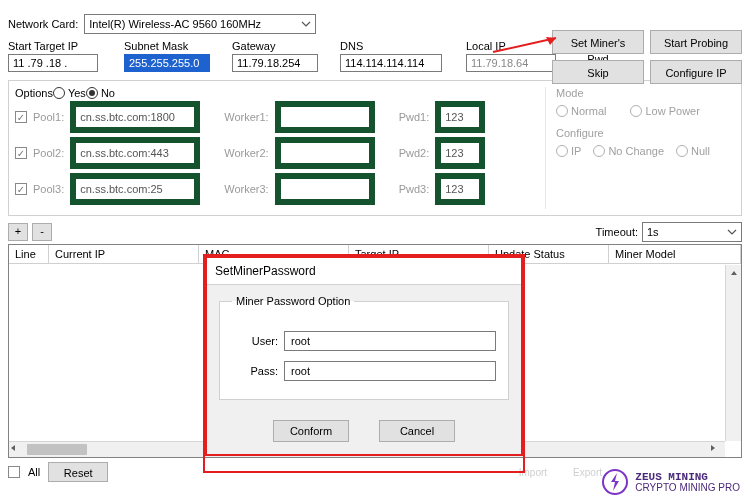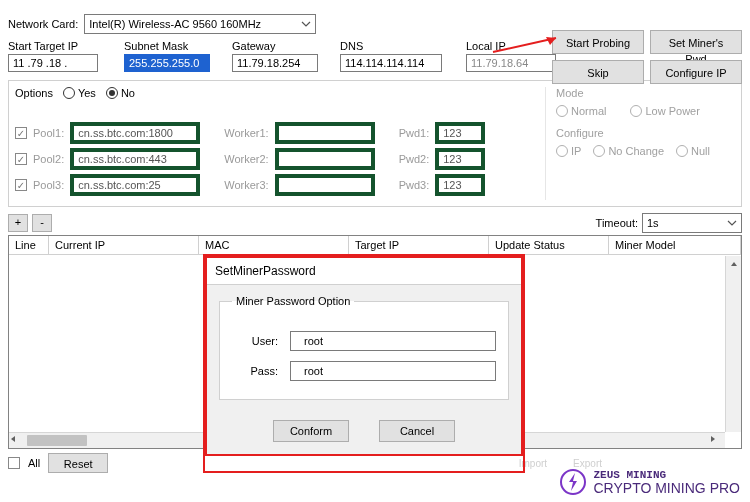--- a/index.html
+++ b/index.html
@@ -14,51 +14,51 @@
 .top-section { padding: 14px 8px 4px 8px; }
 .nc-row { display: flex; align-items: center; gap: 6px; margin-bottom: 6px; }
 .headers-row { display: flex; gap: 16px; }
 .headers-row .col { display: flex; flex-direction: column; gap: 2px; }
 .right-buttons { position: absolute; top: 30px; right: 8px; display: grid; grid-template-columns: 92px 92px; gap: 6px; }
 .right-buttons .btn { height: 24px; line-height: 16px; }
 .arrow { position: absolute; top: 34px; left: 488px; pointer-events: none; }
 .options-section { margin: 4px 8px 0 8px; border: 1px solid #d0d0d0; padding: 6px; display: flex; }
 .options-left { flex: 1; }
 .options-right { border-left: 1px solid #e6e6e6; padding-left: 10px; width: 190px; color: #a0a0a0; }
-.opt-header { display: flex; align-items: center; gap: 10px; margin-bottom: 23px; }
+.opt-header { display: flex; align-items: center; margin-bottom: 2px; }
 .radio, .checkbox { display: inline-flex; align-items: flex-start; gap: 3px; }
 .radio-dot { width: 12px; height: 12px; border-radius: 50%; border: 1px solid #333; display: inline-flex; align-items: center; justify-content: center; }
 .radio-dot.checked::after { content: ""; width: 6px; height: 6px; border-radius: 50%; background: #333; }
 .radio-dot.disabled { border-color: #b0b0b0; }
 .checkbox-box { width: 12px; height: 12px; border: 1px solid #888; display: inline-flex; align-items: center; justify-content: center; background: #fff; font-size: 10px; color: #777; }
 .checkbox-box.checked::after { content: "✓"; }
 .pool-row { display: flex; align-items: center; gap: 6px; margin-bottom: 4px; color: #9a9a9a; }
 .pool-row .label { color: #9a9a9a; }
-.pool-input { border: 4px solid #14532d; background: #fff; height: 22px; padding: 2px 4px; color: #555; }
+.pool-input { border: 6px solid #14532d; background: #fff; height: 32px; padding: 2px 4px; color: #555; }
 .table-tools { display: flex; align-items: center; gap: 4px; margin: 6px 8px 0 8px; }
 .sq-btn { width: 20px; height: 18px; border: 1px solid #adadad; background: #e1e1e1; text-align: center; line-height: 14px; cursor: pointer; }
 .table-wrap { margin: 2px 8px 0 8px; border: 1px solid #828282; height: 214px; position: relative; background: #fff; }
 .table-header { display: flex; background: #fff; border-bottom: 1px solid #d0d0d0; }
 .th { border-right: 1px solid #d0d0d0; padding: 3px 6px; background: #fff; text-align: left; }
 .scrollbar-v { position: absolute; right: 0; top: 20px; bottom: 16px; width: 16px; background: #f0f0f0; border-left: 1px solid #d6d6d6; }
 .scrollbar-v .arrow-btn { height: 16px; background: #f0f0f0; border: none; display:flex; align-items:center; justify-content:center; }
 .scrollbar-h { position: absolute; left:0; right:16px; bottom:0; height:16px; background:#f0f0f0; border-top:1px solid #d6d6d6; display:flex; }
 .scrollbar-h .arrow-btn { width:16px; }
 .scrollbar-h .thumb { flex:0 0 auto; width:60px; background:#c2c2c2; margin:2px; border-radius:1px; }
 .scrollbar-h .track { flex:1; }
 .bottom-bar { margin: 4px 8px; display:flex; align-items:center; gap:8px; }
 .dialog { position:absolute; top:257px; left:206px; width:316px; background:#f0f0f0; border: 1px solid #e41e1e; box-shadow: 0 0 0 1px #e41e1e; }
 .dialog-outer-border { position:absolute; top:254px; left:203px; width:322px; height:219px; border:2px solid #e41e1e; pointer-events:none; }
 .dialog-title { padding:6px 8px; font-size:12px; border-bottom:1px solid #d0d0d0; background:#fff; }
 .dialog-body { padding: 10px 12px; }
 .dialog-field { background:#fff; border:1px solid #d0d0d0; padding:14px 12px 18px 12px; }
 .dialog-field legend { padding: 0 4px; color:#000; }
 .field-row { display:flex; align-items:center; gap:6px; margin-top:10px; }
 .field-row .flabel { width:46px; text-align:right; }
-.field-row .finput { flex:1; border:1px solid #7a7a7a; height:20px; padding:2px 13px;margin-left:6px; }
+.field-row .finput { flex:1; border:1px solid #7a7a7a; height:20px; padding:2px 6px; }
 .dialog-actions { display:flex; justify-content:center; gap:30px; padding: 10px 0 12px 0; }
 .dialog-actions .btn { width:76px; height:22px; }
 .logo { position:absolute; right:10px; bottom:6px; display:flex; align-items:center; gap:6px; }
 .logo-text { display:flex; flex-direction:column; line-height:1; }
 .faded-text { color: #cfcfcf; font-size: 10px; }
 </style>
 </head>
 <body>
 
 <div class="top-section">
@@ -89,22 +89,22 @@
       <input class="input-text" style="width: 102px;" value="114.114.114.114">
     </div>
     <div class="col" style="width:100px">
       <span class="label">Local IP</span>
       <input class="input-text" style="width: 90px; color: rgb(136, 136, 136);" readonly="" value="11.79.18.64">
     </div>
   </div>
 </div>
 
 <div class="right-buttons">
+  <div class="btn">Set Miner's Pwd</div>
   <div class="btn">Start Probing</div>
-  <div class="btn">Set Miner's Pwd</div>
   <div class="btn">Skip</div>
   <div class="btn">Configure IP</div>
 </div>
 
 <svg class="arrow" width="80" height="24">
   <line x1="5" y1="18" x2="68" y2="4" stroke="#e41e1e" stroke-width="2"></line>
   <polygon points="68,4 58,3 62,11" fill="#e41e1e"></polygon>
 </svg>
 
 <div class="options-section">
@@ -258,15 +258,15 @@
   </div>
 </div>
 
 <div class="logo">
   <svg width="28" height="28" viewBox="0 0 28 28">
     <circle cx="14" cy="14" r="12" fill="none" stroke="#7b35c7" stroke-width="2"></circle>
     <path d="M16 5 L10 14 L14 14 L12 23 L18 13 L14 13 Z" fill="#7b35c7"></path>
   </svg>
   <div class="logo-text">
     <span style="font-size:11px;font-weight:bold;color:#4a2a7a;font-family:Liberation Mono, monospace">ZEUS MINING</span>
-    <span style="font-size:14px;color:#4a2a7a;font-family:Arial">CRYPTO MINING PRO</span>
+    <span style="font-size:10px;color:#4a2a7a;font-family:Arial">CRYPTO MINING PRO</span>
   </div>
 </div>
 
 </body></html>

